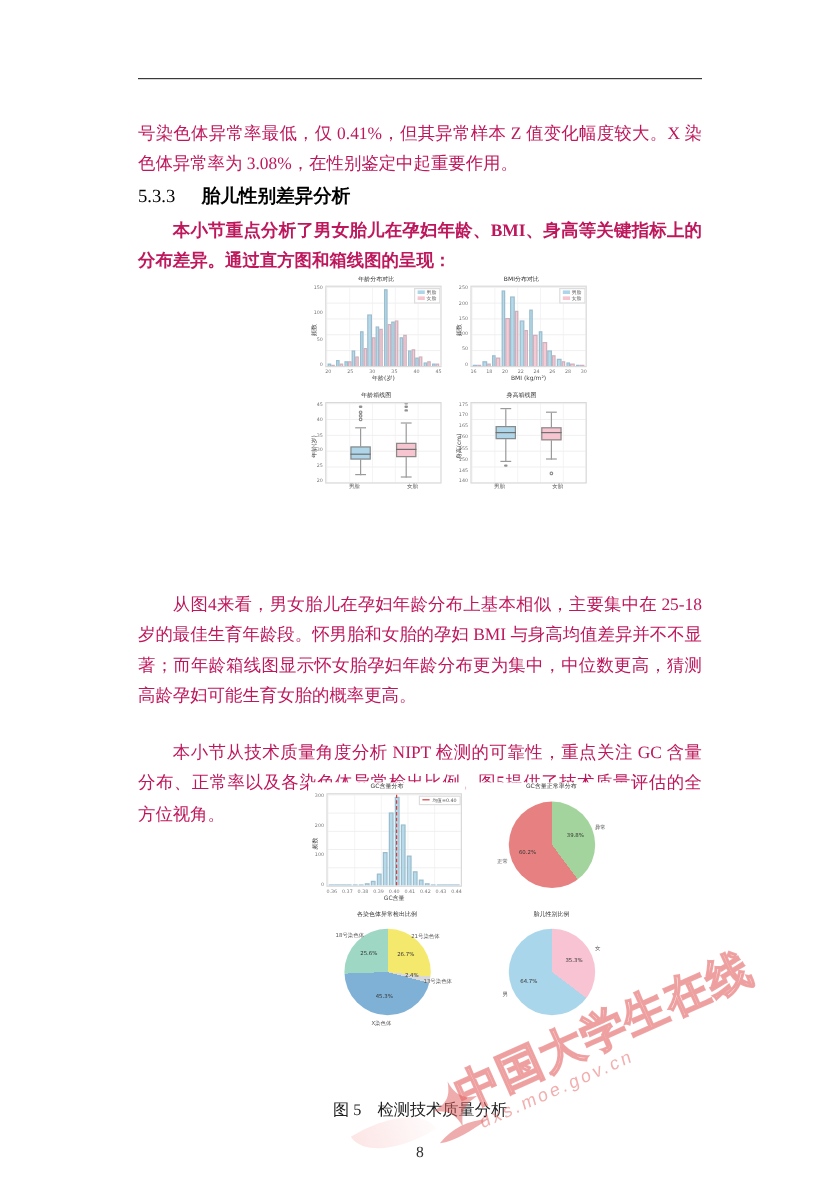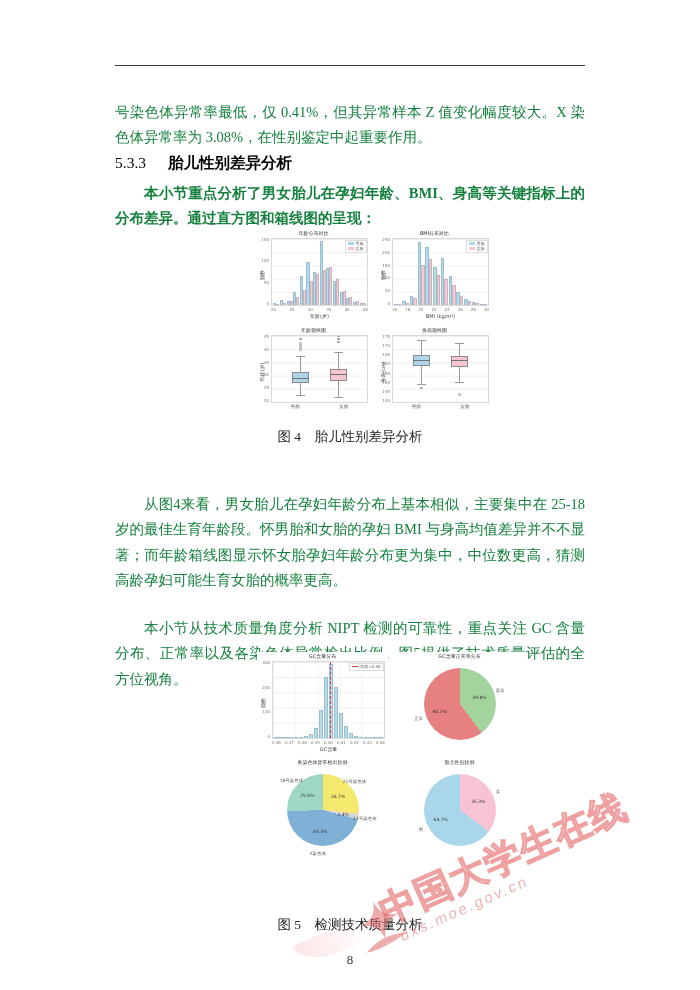--- a/index.html
+++ b/index.html
@@ -1,20 +1,20 @@
 <!DOCTYPE html>
 <html><head>
 <meta charset="utf-8">
 <style>
   html,body{margin:0;padding:0;background:#ffffff;}
   .page{position:relative;width:700px;height:990px;background:#fff;overflow:hidden;
         font-family:"Liberation Serif","DejaVu Serif",serif;color:#1a1a1a;}
   .top-rule{position:absolute;left:115px;top:65px;width:470px;border-top:1px solid #3a3a3a;}
   .para{position:absolute;left:115px;width:470px;font-size:14.5px;line-height:25.5px;
-        text-align:justify;color:#15803d;}
+        text-align:justify;color:#be185d;}
   .indent{text-indent:2em;}
   .sec-h{position:absolute;left:115px;font-size:15.5px;color:#000;
          font-family:"Liberation Sans","DejaVu Sans",sans-serif;}
   .hnum{font-family:"Liberation Serif","DejaVu Serif",serif;font-weight:500;margin-right:22px;}
   .htitle{font-weight:bold;}
   .fig-caption{position:absolute;left:115px;width:470px;text-align:center;font-size:13.5px;color:#222;}
   .pagenum{position:absolute;left:0;top:952px;width:700px;text-align:center;font-size:13px;color:#333;}
 
   
   .fig{position:absolute;}
@@ -333,21 +333,20 @@
             </div>
           </div>
         <div class="xticks cat">
             <span class="xtick">男胎</span>
             <span class="xtick">女胎</span>
           </div>
       </div>
     </div>
   </div>
 
-  <div class="fig-caption" style="top:428px;">图 4　胎儿性别差异分析</div>
 
   <p class="para indent" style="top:477px;">从图4来看，男女胎儿在孕妇年龄分布上基本相似，主要集中在 25-18 岁的最佳生育年龄段。怀男胎和女胎的孕妇 BMI 与身高均值差异并不不显著；而年龄箱线图显示怀女胎孕妇年龄分布更为集中，中位数更高，猜测高龄孕妇可能生育女胎的概率更高。</p>
 
 
   <p class="para indent" style="top:601px;">本小节从技术质量角度分析 NIPT 检测的可靠性，重点关注 GC 含量分布、正常率以及各染色体异常检出比例。图5提供了技术质量评估的全方位视角。</p>
 
   <div class="fig" style="left:257px;top:652px;">
     <div class="fig-grid fig5-grid">
       <div class="subplot">
         <div class="sp-title">GC含量分布</div>

